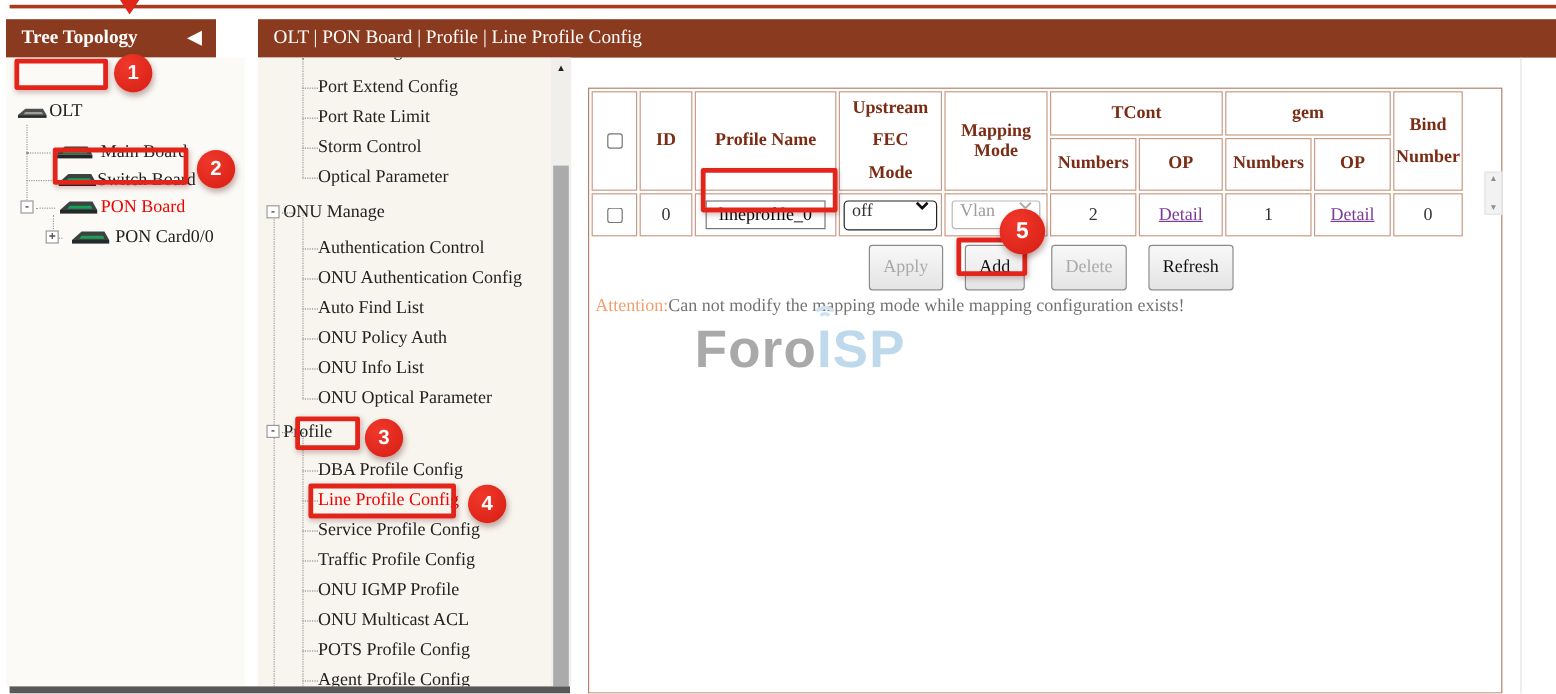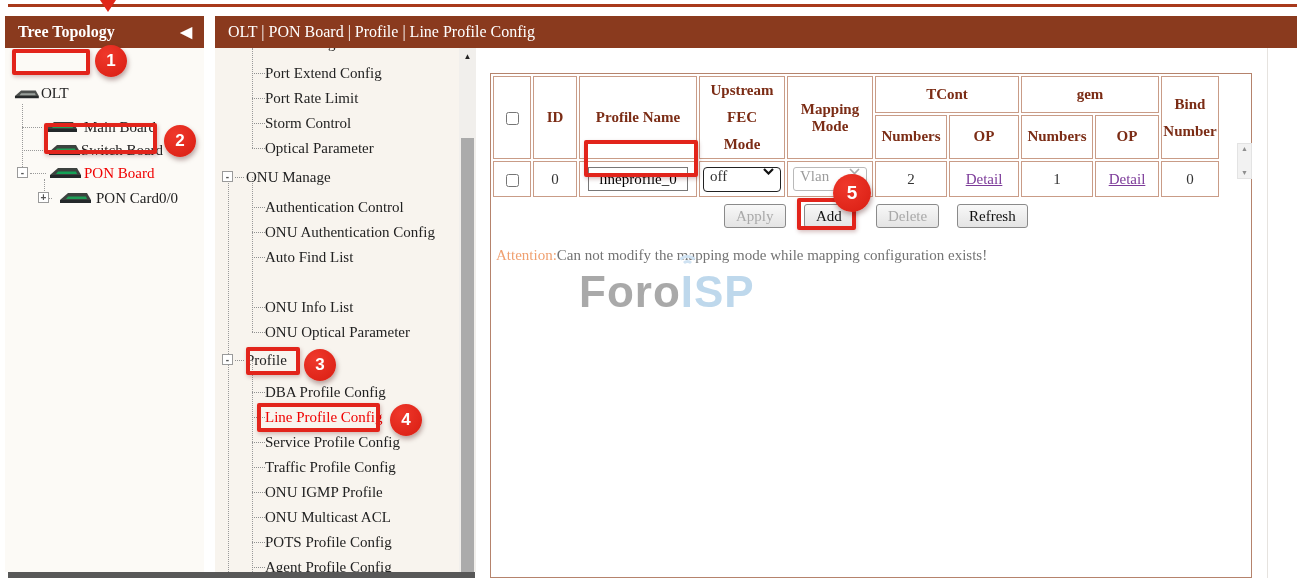--- a/index.html
+++ b/index.html
@@ -7,42 +7,42 @@
        font-family:"Liberation Serif",serif;color:#222}
   .abs{position:absolute}
 
   
   .top-line{left:8px;top:4px;width:1289px;height:3px;background:#a8391b}
   .top-arrow{left:100px;top:0;width:0;height:0;border-left:8px solid transparent;
              border-right:8px solid transparent;border-top:12px solid #e02618}
 
   
   .hdrbar{background:#8a3a1e;color:#fff;height:32px;line-height:32px}
-  .sb-hdr{left:5px;top:16px;width:199px;font-weight:bold;font-size:16px;padding-left:13px;box-sizing:border-box}
+  .sb-hdr{left:5px;top:16px;width:175px;font-weight:bold;font-size:16px;padding-left:13px;box-sizing:border-box}
   .sb-collapse{position:absolute;right:12px;top:0;font-size:15px;cursor:pointer}
   .crumb{left:215px;top:16px;width:1082px;font-size:16px;padding-left:13px;box-sizing:border-box}
 
   
   .sidebar{left:5px;top:48px;width:199px;height:524px;background:#fcfaf6;overflow:hidden}
   .trow{position:absolute;height:22px;line-height:22px;font-size:15px;white-space:nowrap}
   .trow .lbl{position:absolute;top:0}
   .red-txt{color:#f00000}
   .dev{position:absolute;top:4px}
   .vdot{position:absolute;width:0;border-left:1px dotted #9a9a9a}
   .hdot{position:absolute;height:0;border-top:1px dotted #9a9a9a}
   .expander{position:absolute;width:11px;height:11px;border:1px solid #9a9a9a;background:#fff;
             font:bold 10px/10px "Liberation Sans",sans-serif;text-align:center;color:#555;box-sizing:border-box}
 
   
   .menu{left:215px;top:48px;width:244px;height:524px;background:#f8f4ee;overflow:hidden}
   .mrow{position:absolute;left:0;width:240px;height:24px;line-height:24px;font-size:15px;white-space:nowrap;cursor:pointer}
   .mstub{position:absolute;left:37px;top:12px;width:13px;border-top:1px dotted #909090}
   .mdash{position:absolute;left:20px;top:12px;width:9px;border-top:1px dotted #909090}
   .mrow .mlabel{margin-left:50px}
-  .mrow.sec .mlabel{margin-left:31px}
+  .mrow.sec .mlabel{margin-left:21px}
   .mrow.sec .expander{left:7px;top:6px}
 
   
   .mscroll{left:459px;top:48px;width:17px;height:524px;background:#f1efec}
   .mscroll .sarrow{position:absolute;left:0;top:4px;width:17px;text-align:center;font-size:8px;color:#222;cursor:pointer}
   .mthumb{position:absolute;left:2px;top:90px;width:13px;height:434px;background:#ababab;cursor:pointer}
 
   .right-edge-line{left:1267px;top:48px;width:1px;height:530px;background:#e6e3df}
   .bottom-strip{left:8px;top:572px;width:467px;height:6px;background:#585858}
 
@@ -63,21 +63,21 @@
   .sel{display:inline-flex;align-items:flex-start;justify-content:space-between;box-sizing:border-box;
        width:78px;height:25px;padding:0 6px;border:1.5px solid #222;border-radius:4px;background:#fff;
        font-size:15px;cursor:pointer}
   .sel.dis{width:74px;height:24px;border:1px solid #b9b9b9;border-radius:3px;color:#9c9c9c;cursor:default}
   .dlink{color:#7c3a99;text-decoration:underline;cursor:pointer}
 
   .mini-sb{position:absolute;left:746px;top:69px;width:15px;height:36px;background:#f2f2f2;
            border:1px solid #e3e3e3;box-sizing:border-box}
   .mini-sb span{position:absolute;left:0;width:13px;text-align:center;font-size:7px;color:#8f8f8f;cursor:pointer}
 
-  .btn{position:absolute;top:130px;height:24px;padding:0 11px;background:linear-gradient(#f8f8f8,#e4e4e4);
+  .btn{position:absolute;top:130px;height:38px;padding:0 11px;background:linear-gradient(#f8f8f8,#e4e4e4);
        border:1px solid #8a8a8a;border-radius:3px;font:15px "Liberation Serif",serif;color:#111;cursor:pointer}
   .btn.off{color:#a9a9a9;cursor:default}
 
   .attn{position:absolute;left:5px;top:173px;font-size:15px;white-space:nowrap}
   .attn .alab{color:#f0a070}
   .attn .atxt{color:#737373}
 
   
   .watermark{position:absolute;left:88px;top:193px;font:bold 44px "Liberation Sans",sans-serif;letter-spacing:1px}
   .wm-gray{color:#a9a9a9}
@@ -199,20 +199,24 @@
     <span class="mstub"></span>
     <span class="mlabel">Authentication Control</span>
   </div>
   <div class="mrow" style="top:172px">
     <span class="mstub"></span>
     <span class="mlabel">ONU Authentication Config</span>
   </div>
   <div class="mrow" style="top:197px">
     <span class="mstub"></span>
     <span class="mlabel">Auto Find List</span>
+  </div>
+  <div class="mrow" style="top:222px">
+    <span class="mstub"></span>
+    <span class="mlabel">ONU Policy Auth</span>
   </div>
   <div class="mrow" style="top:247px">
     <span class="mstub"></span>
     <span class="mlabel">ONU Info List</span>
   </div>
   <div class="mrow" style="top:272px">
     <span class="mstub"></span>
     <span class="mlabel">ONU Optical Parameter</span>
   </div>
   <div class="mrow sec" style="top:300px">

